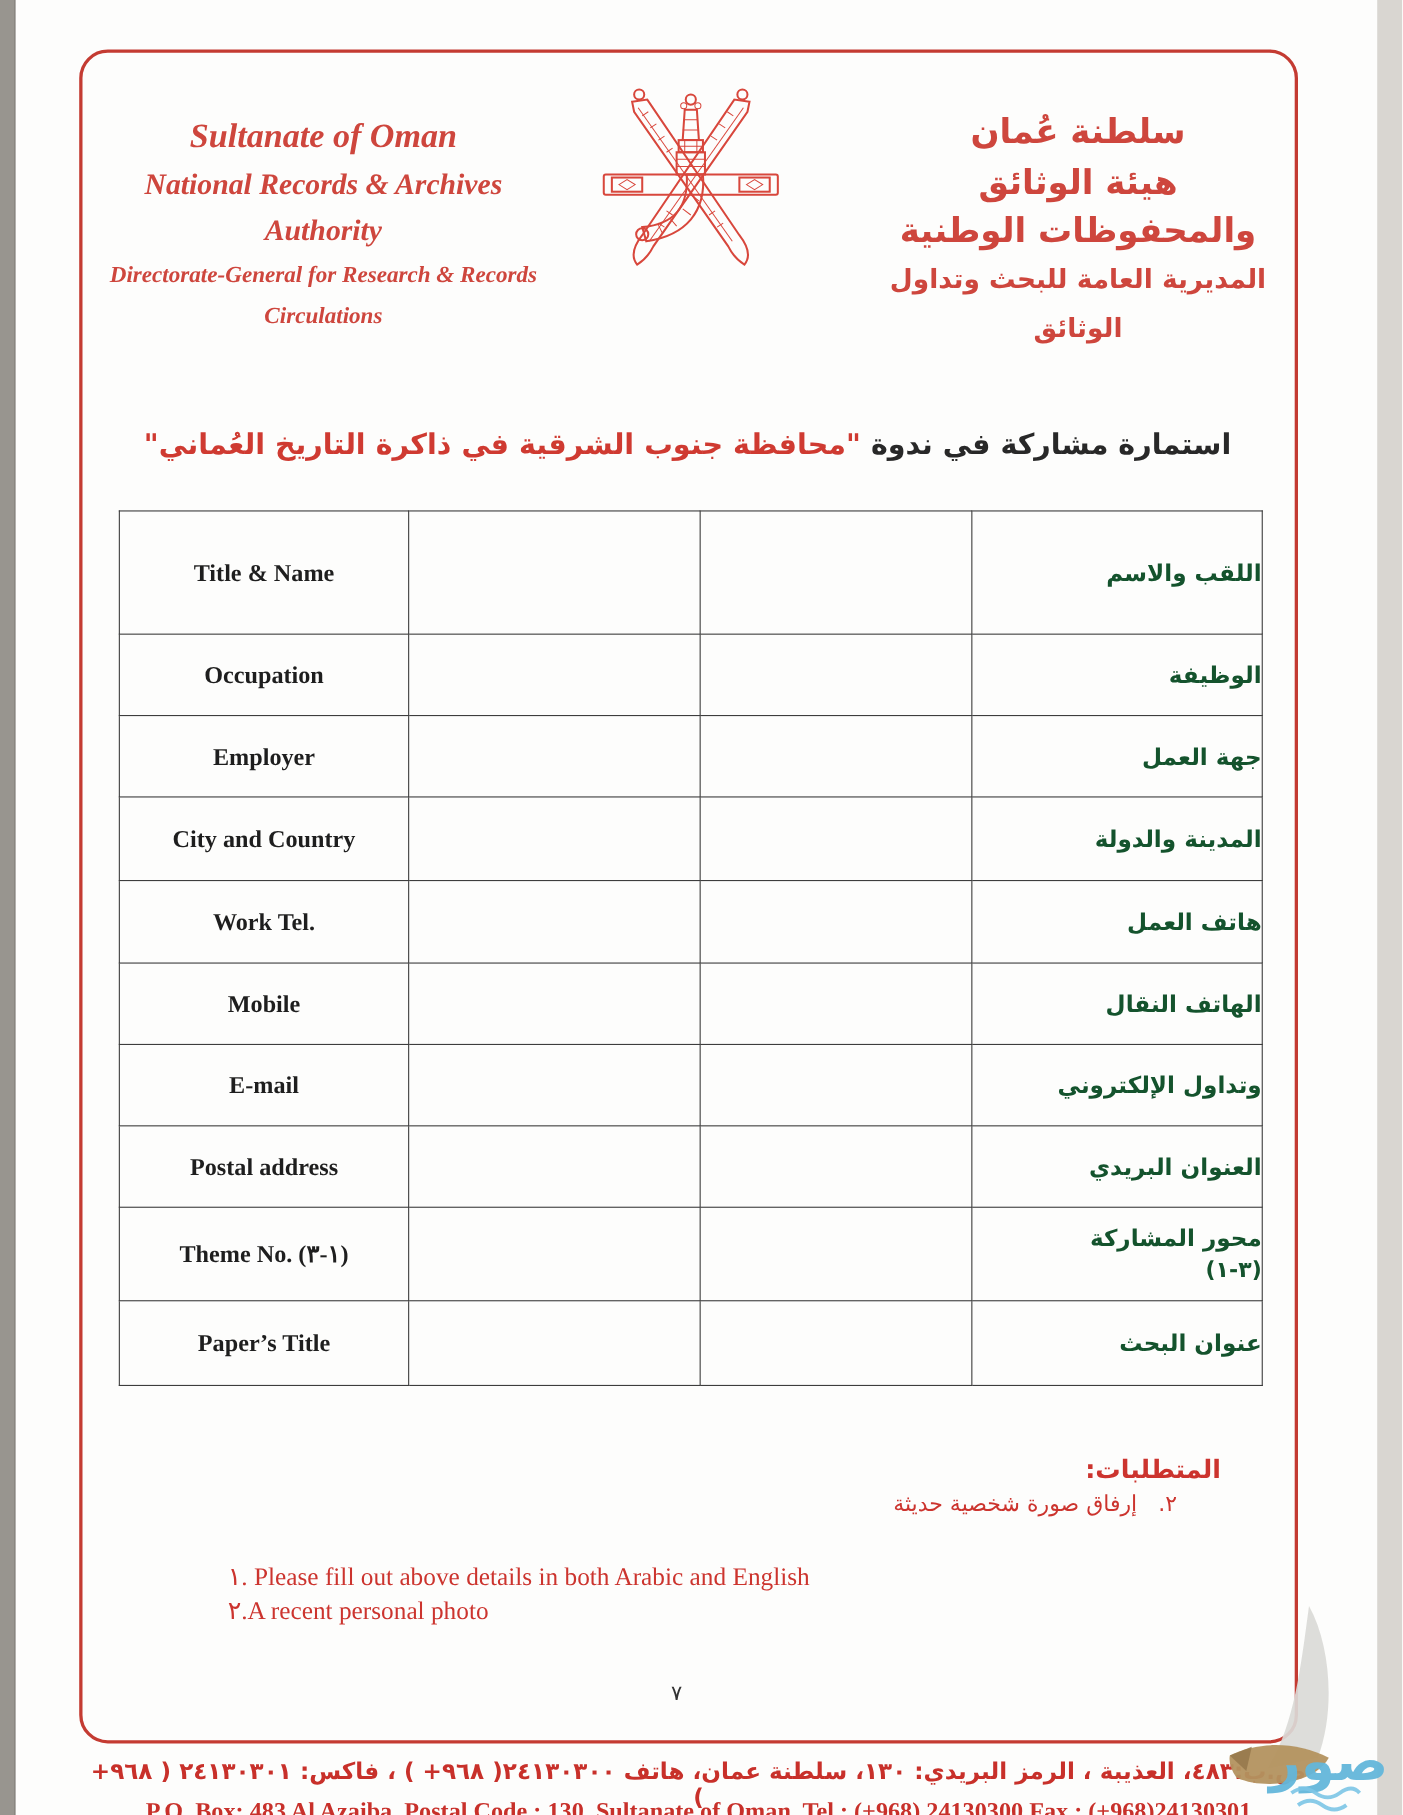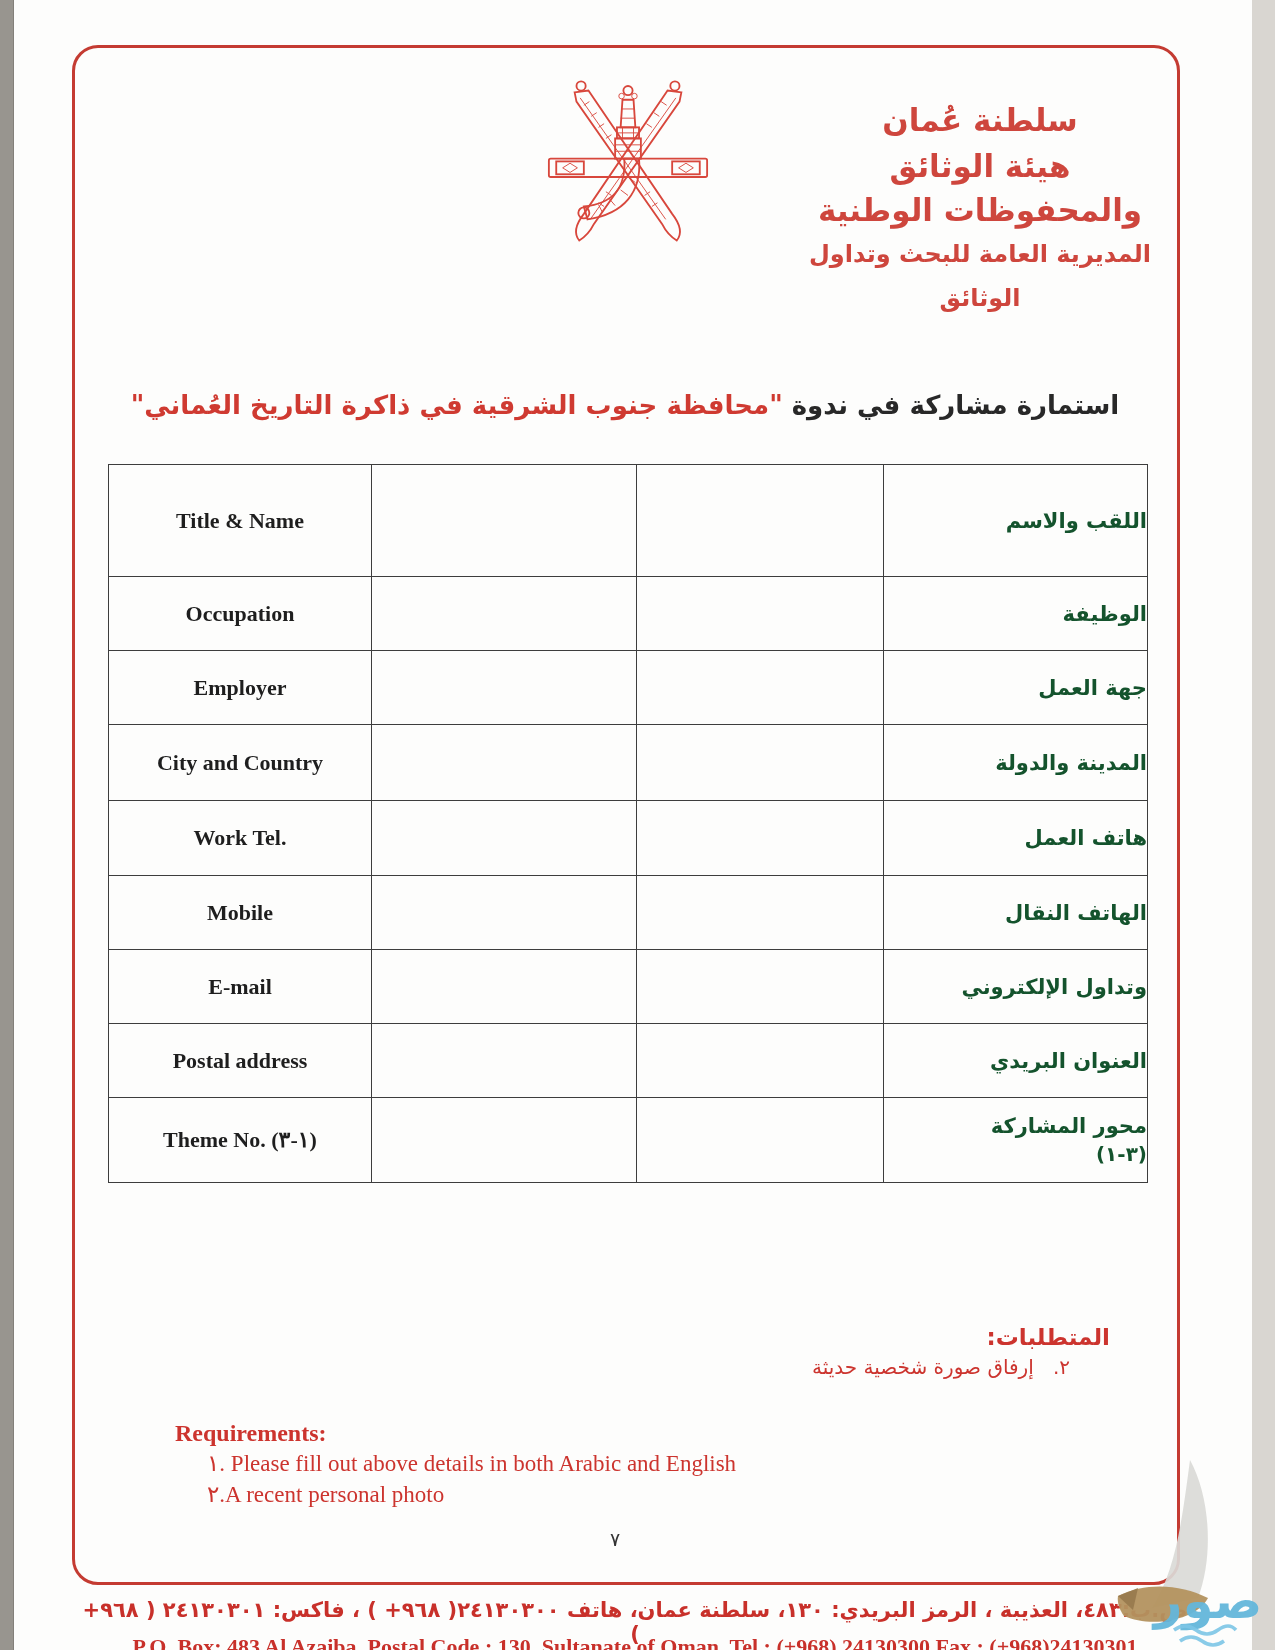--- a/index.html
+++ b/index.html
@@ -68,20 +68,25 @@
 </style>
 </head>
 <body>
 
 <div id="page">
 
   <div class="strip-left"></div>
   <div class="strip-right"></div>
   <div class="frame"></div>
 
+  <div class="header-en">
+    <div class="l1">Sultanate of Oman</div>
+    <div class="l2">National Records &amp; Archives Authority</div>
+    <div class="l3">Directorate-General for Research &amp; Records Circulations</div>
+  </div>
 
   <svg class="emblem" viewBox="0 0 200 200" fill="none" stroke="#d8473c" stroke-width="2">
 
     <circle cx="49" cy="13" r="5"></circle>
     <path d="M42,20 L57,18 L148,152 Q162,170 153,181 Q143,175 137,163 L44,30 Z"></path>
     <path d="M48,26 L141,158" stroke-width="1"></path>
     <path d="M52,34 l6,-4 M60,46 l6,-4 M68,58 l6,-4 M76,70 l6,-4 M118,132 l6,-4 M126,144 l6,-4" stroke-width="1"></path>
 
     <circle cx="151" cy="13" r="5"></circle>
     <path d="M158,20 L143,18 L52,152 Q38,170 47,181 Q57,175 63,163 L156,30 Z"></path>
@@ -177,30 +182,35 @@
       </tr>
       <tr style="height:85px">
         <td class="c-en">Theme No. (١-٣)</td>
         <td></td>
         <td></td>
         <td class="c-ar">
           <div>محور المشاركة</div>
           <div class="ar2" dir="ltr">(٣-١)</div>
         </td>
       </tr>
+      <tr style="height:77px">
+        <td class="c-en">Paper’s Title</td>
+        <td></td>
+        <td></td>
+        <td class="c-ar">عنوان البحث</td>
+      </tr>
     </tbody>
   </table>
 
   <div class="req-ar">
     <div class="rh">المتطلبات:</div>
     <div class="ri">٢.   إرفاق صورة شخصية حديثة</div>
   </div>
 
   <div class="req-en">
-    <div class="rh">Requirements:</div>
     <div class="ri">١. Please fill out above details in both Arabic and English</div>
     <div class="ri">٢.A recent personal photo</div>
   </div>
 
   <div class="page-num">٧</div>
 
   <div class="footer-ar">ص.ب:٤٨٣، العذيبة ، الرمز البريدي: ١٣٠، سلطنة عمان، هاتف ٢٤١٣٠٣٠٠( ٩٦٨+ ) ، فاكس: ٢٤١٣٠٣٠١ ( ٩٦٨+ )</div>
   <div class="footer-en">P.O. Box: 483 Al Azaiba, Postal Code : 130, Sultanate of Oman, Tel : (+968) 24130300 Fax : (+968)24130301</div>
 
   <svg class="watermark" viewBox="0 0 185 192">

